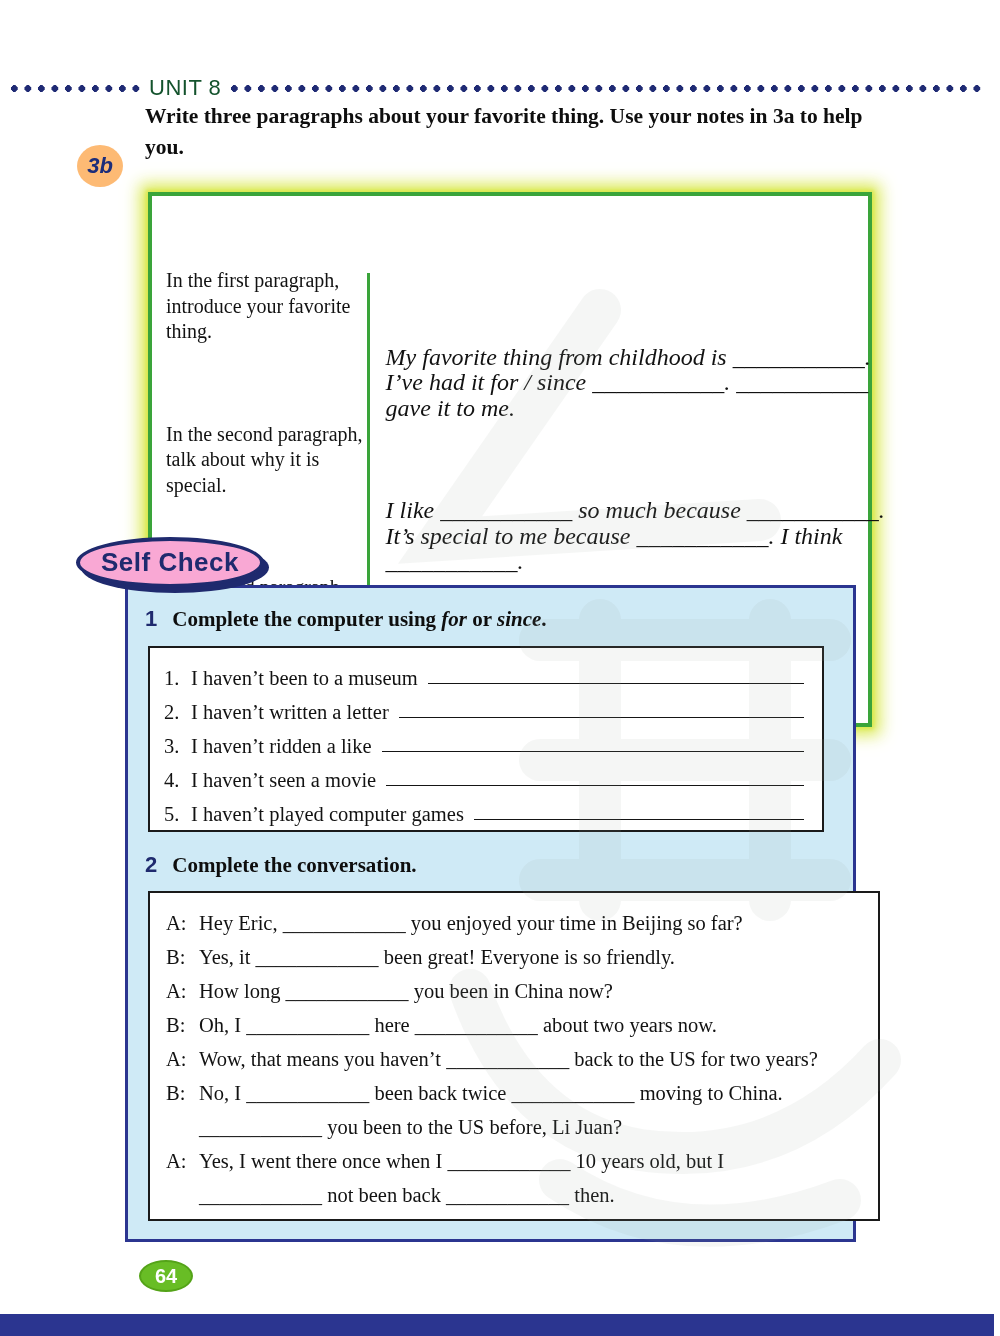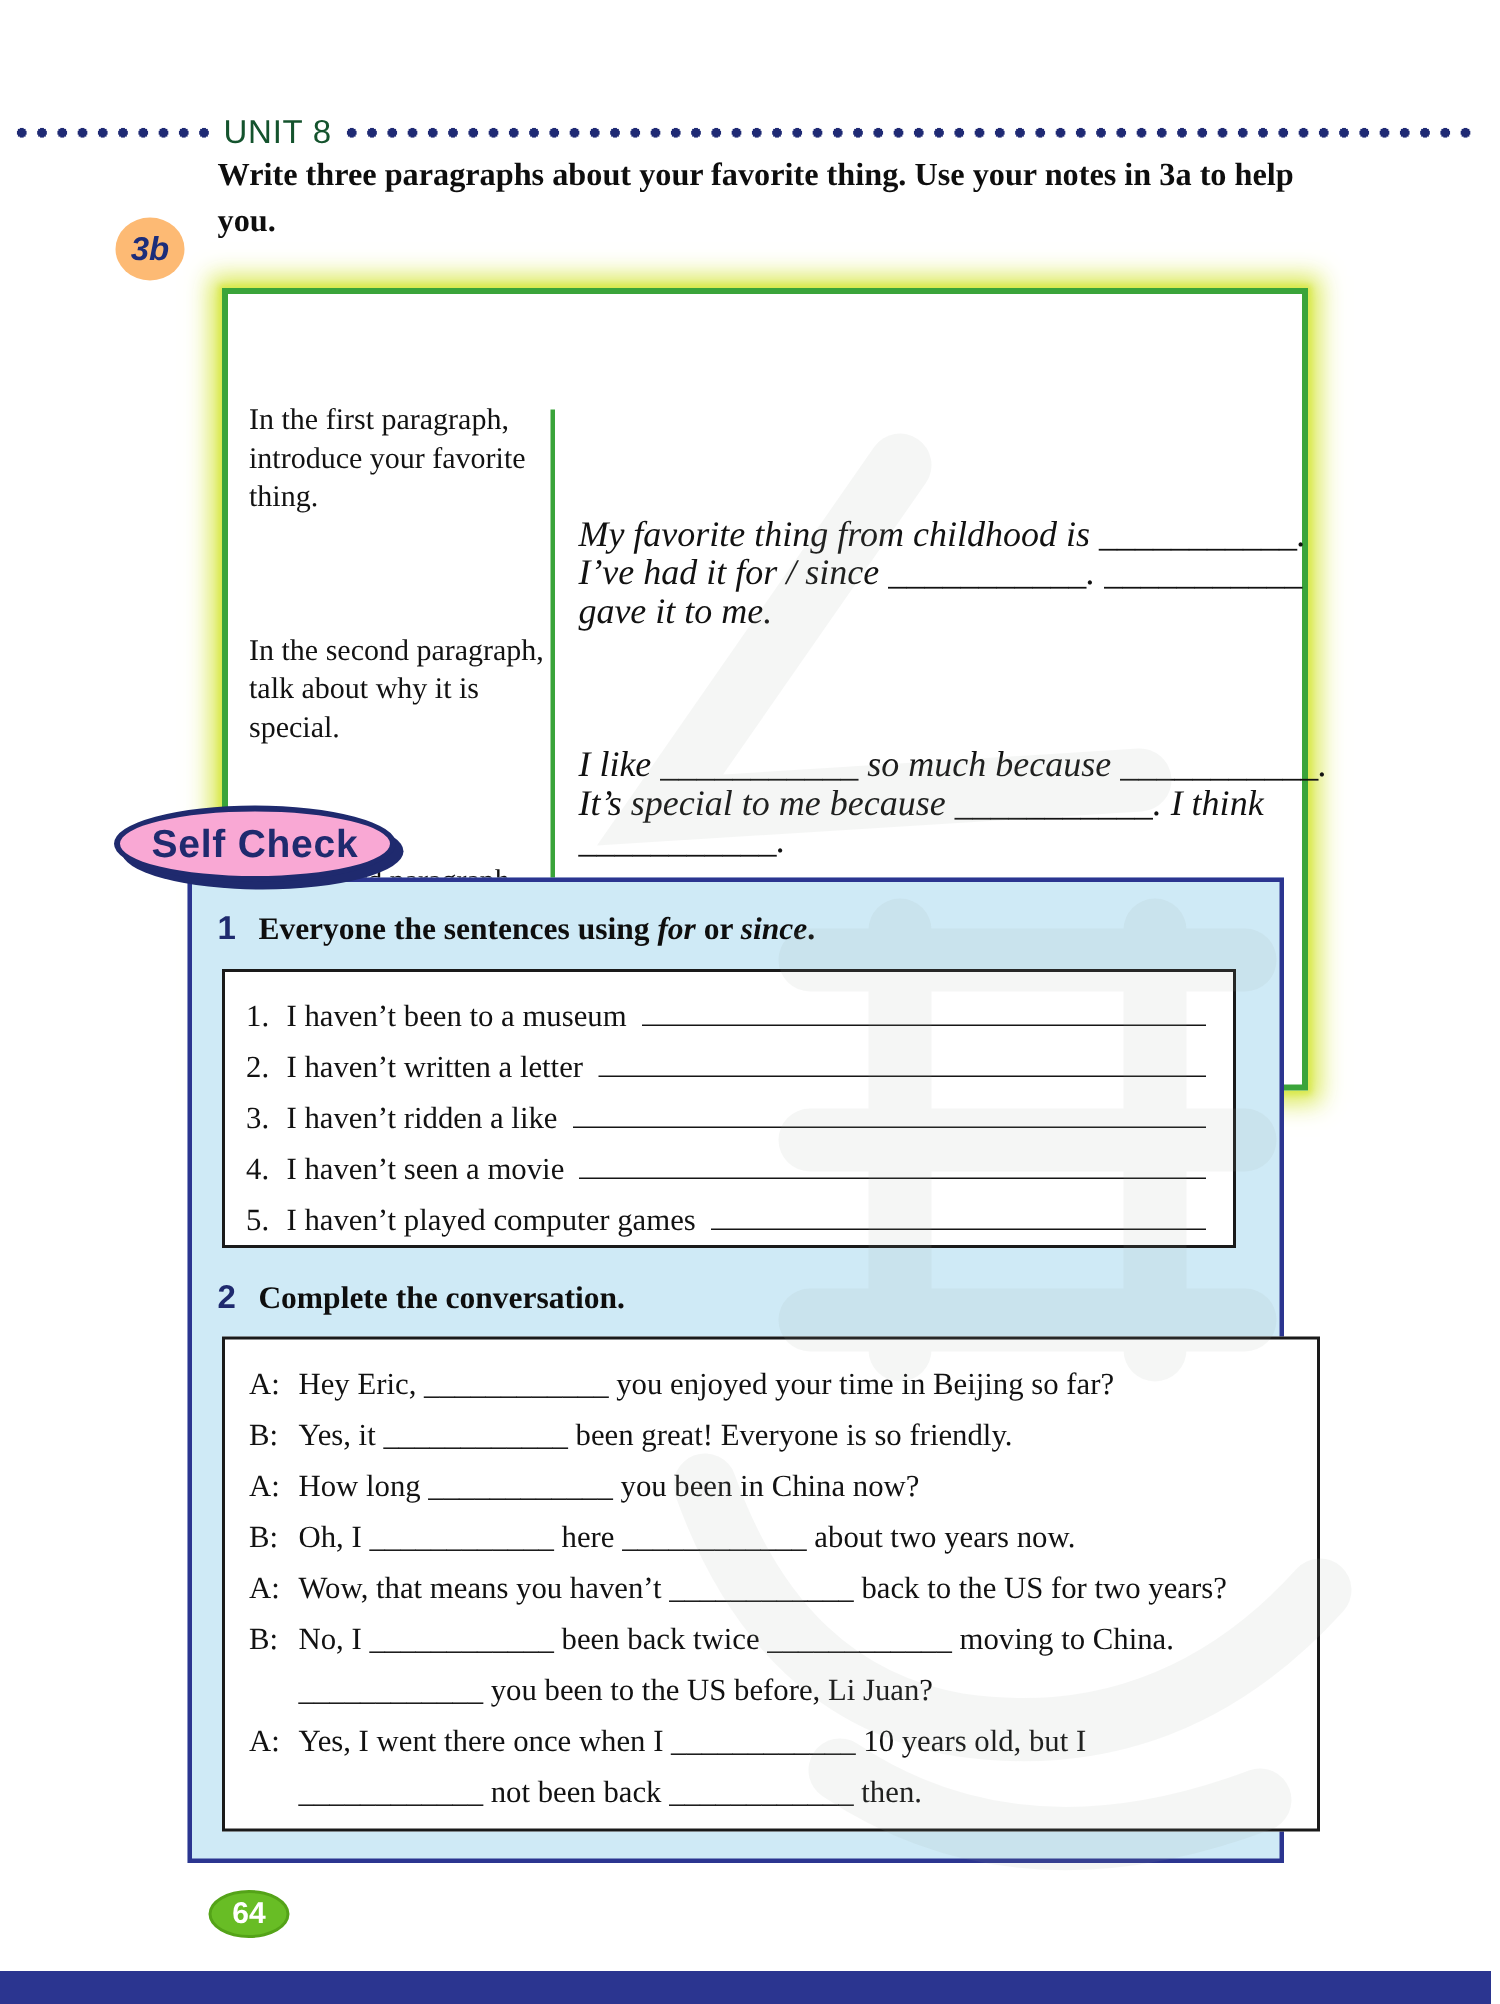--- a/index.html
+++ b/index.html
@@ -151,21 +151,21 @@
 ___________.</div>
   </div>
 </div>
 
 <div class="selfcheck">Self Check</div>
 
 <div class="panel"></div>
 
 <div class="ex-head ex-head-1">
   <span class="ex-num">1</span>
-  <span class="ex-title"><span>Everyone the sentences using </span><span class="it">for</span><span> or </span><span class="it">since</span><span>.</span></span>
+  <span class="ex-title"><span>Complete the computer using </span><span class="it">for</span><span> or </span><span class="it">since</span><span>.</span></span>
 </div>
 
 <div class="whitebox box-ex1">
   <div class="ex1-row">
     <span class="inum">1.</span>
     <span class="itext">I haven’t been to a museum</span>
     <span class="rule"></span>
   </div>
   <div class="ex1-row">
     <span class="inum">2.</span>

